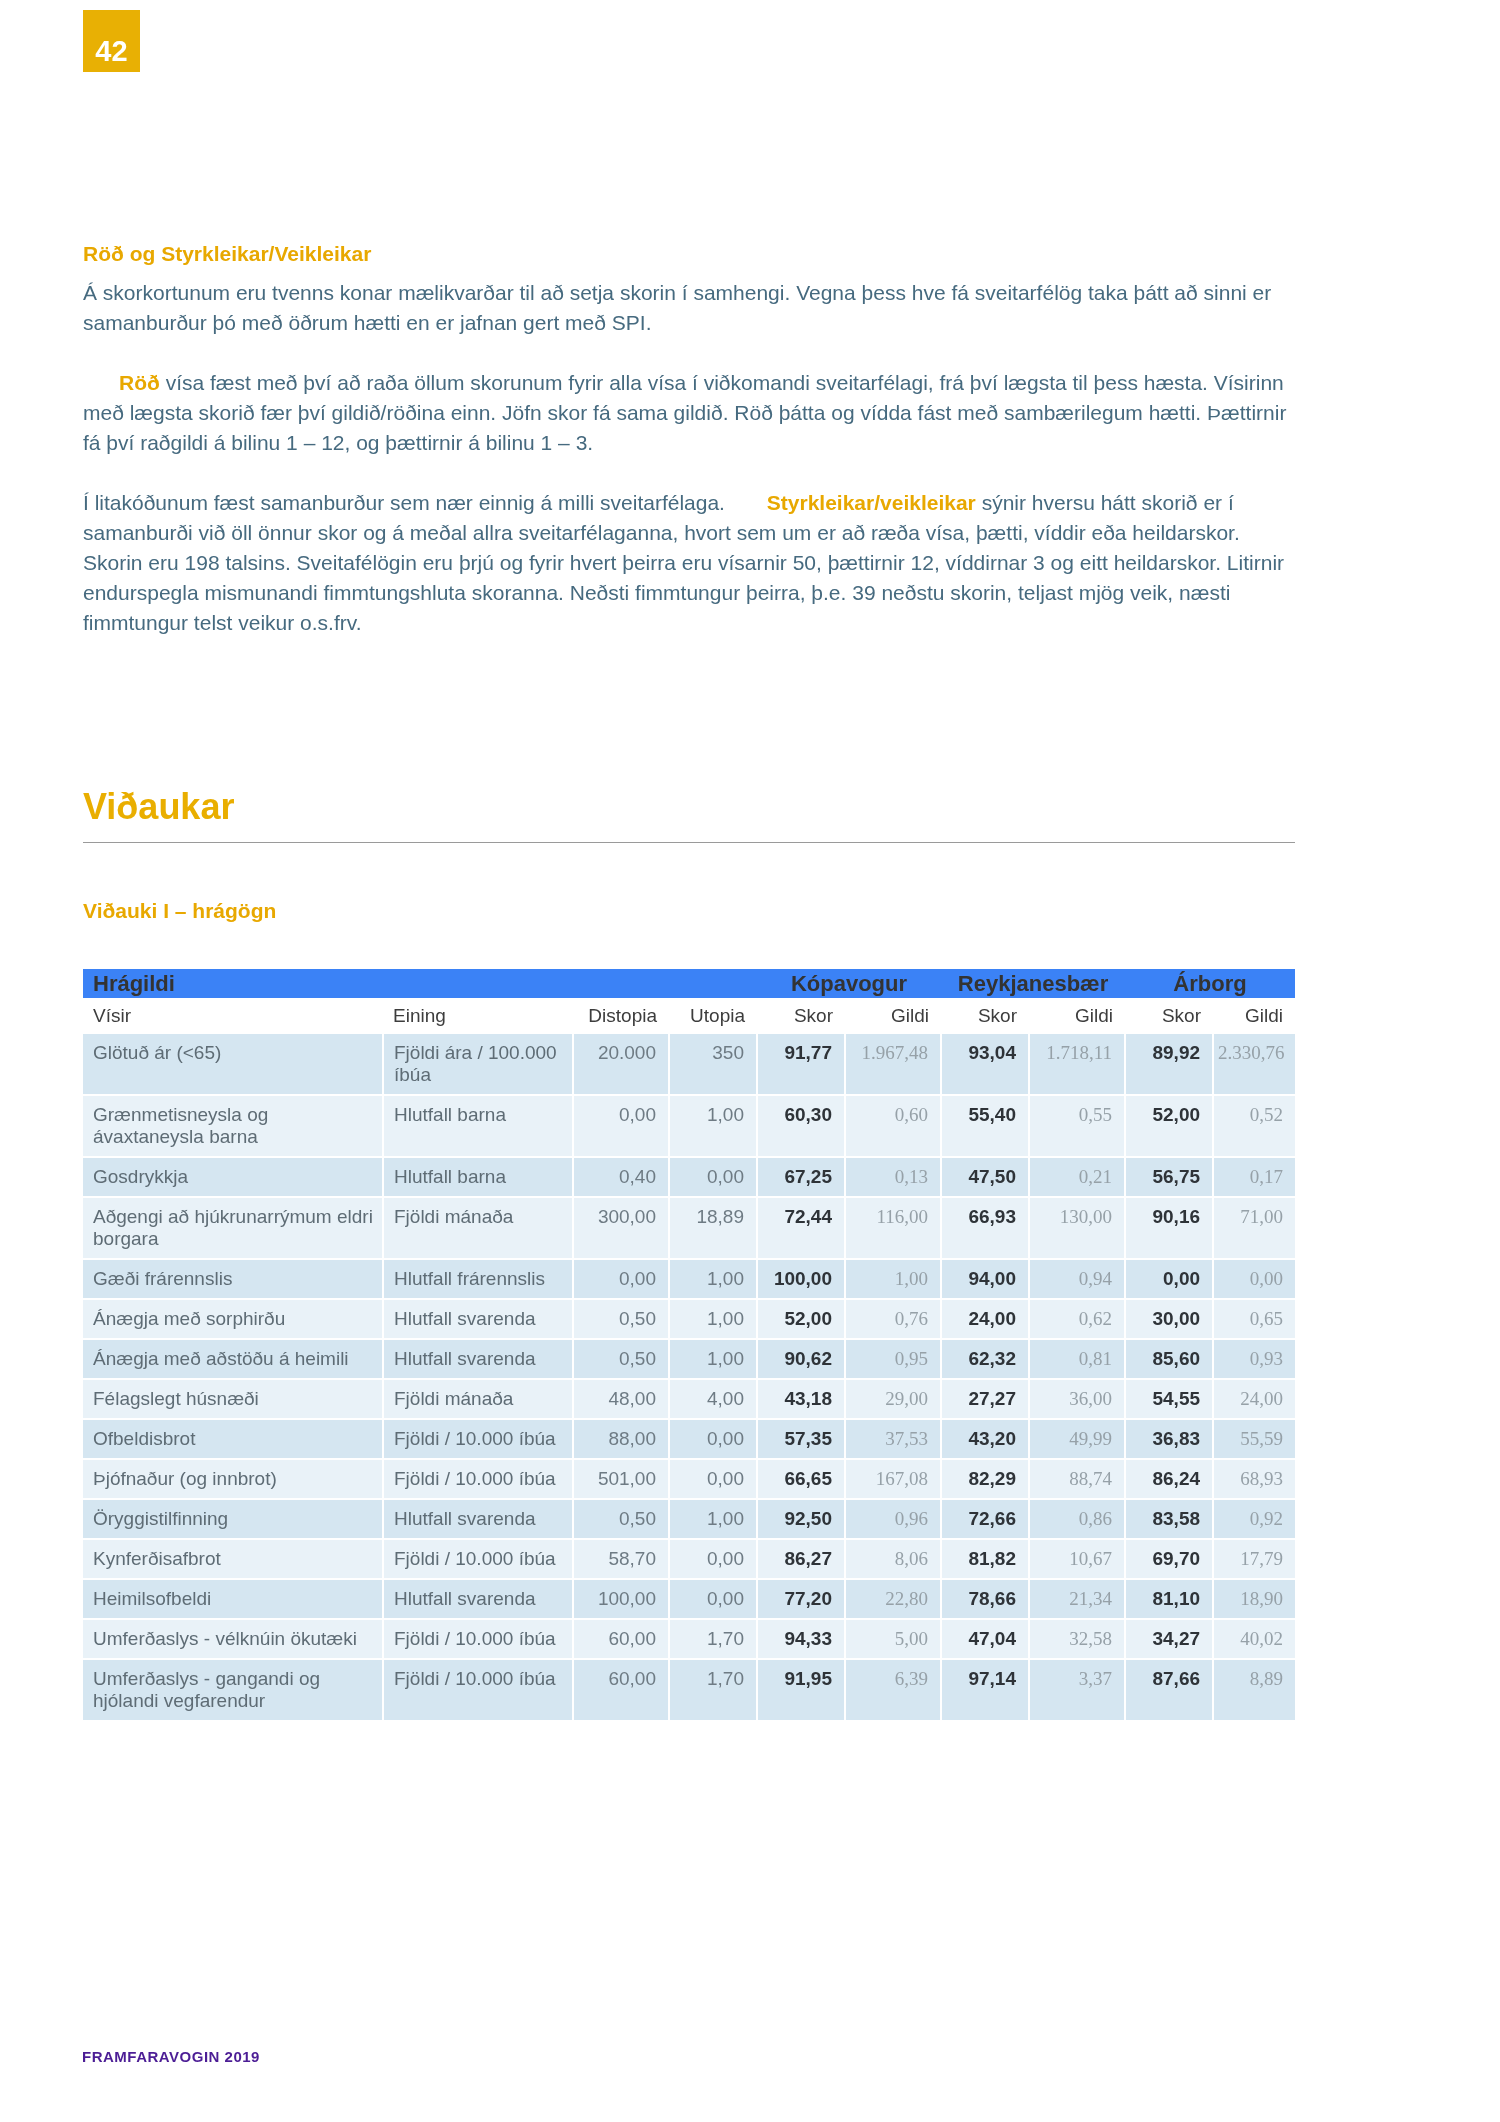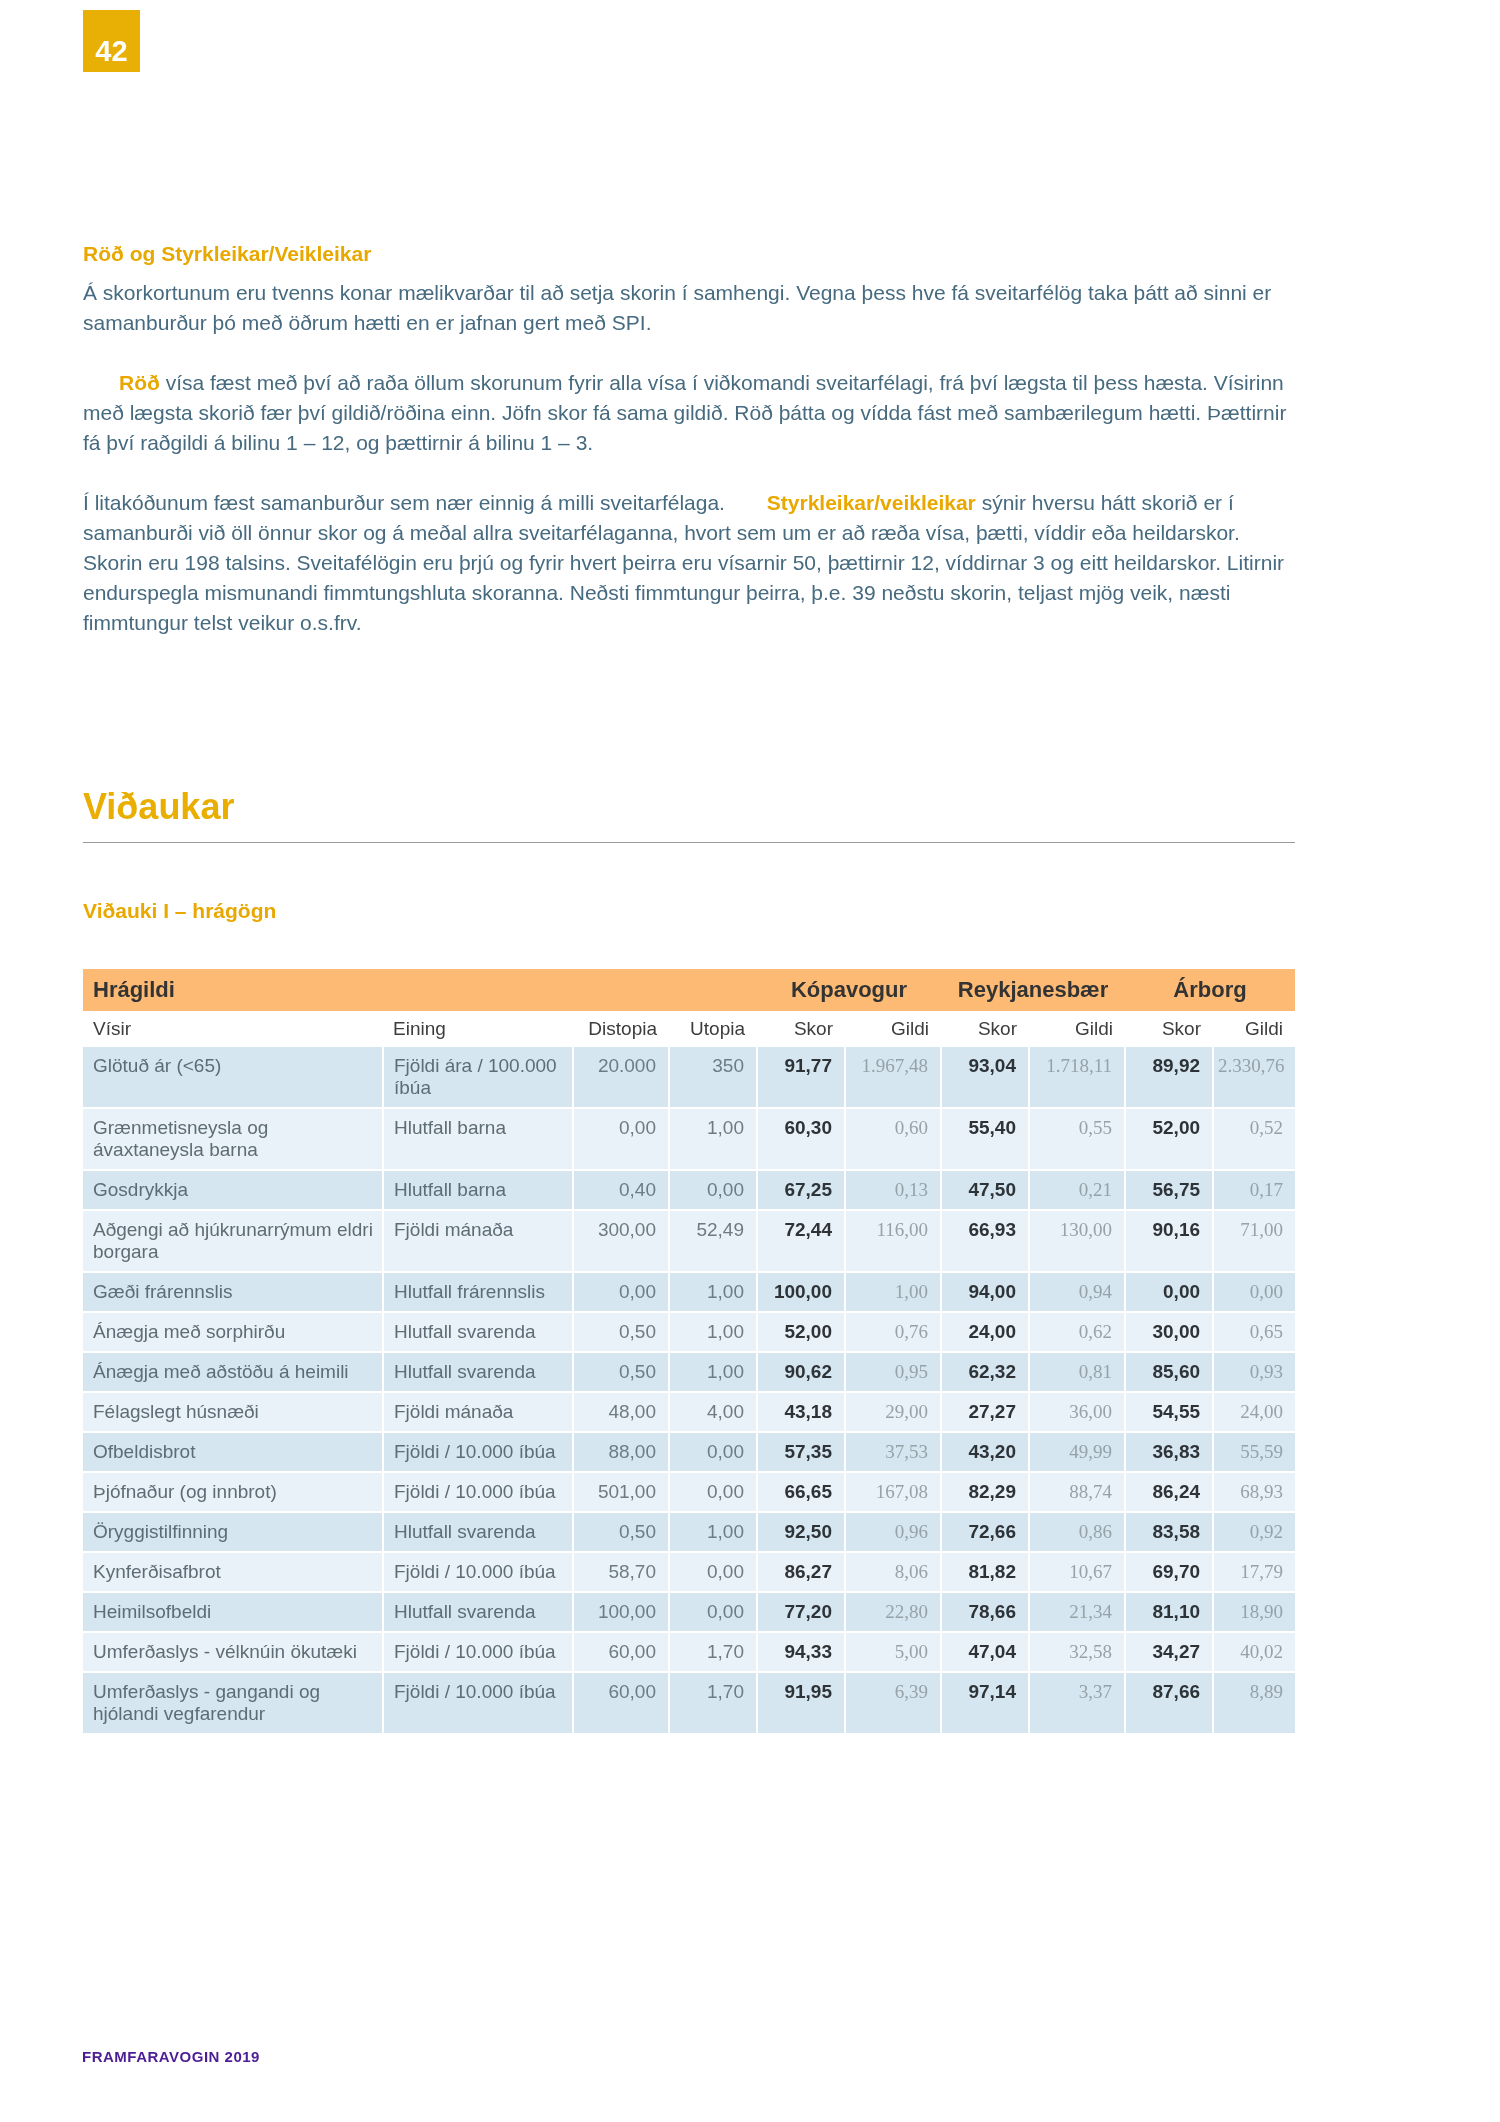--- a/index.html
+++ b/index.html
@@ -82,22 +82,22 @@
 
   
   table.raw-table {
     margin-top: 46px;
     width: 1212px;
     table-layout: fixed;
     border-collapse: collapse;
     font-size: 19px;
   }
   .title-row th {
-    background: #fdba74;
-    height: 42px;
+    background: #3b82f6;
+    height: 29px;
     vertical-align: middle;
     color: #333333;
     font-size: 22px;
     font-weight: bold;
   }
   .title-row .t-title { text-align: left; padding-left: 10px; }
   .title-row .t-group { text-align: center; }
   .cols-row th {
     background: #ffffff;
     height: 36px;
@@ -229,21 +229,21 @@
             <td class="num gildi">0,13</td>
             <td class="num skor">47,50</td>
             <td class="num gildi">0,21</td>
             <td class="num skor">56,75</td>
             <td class="num gildi">0,17</td>
           </tr>
           <tr class="even">
             <td class="col-visir">Aðgengi að hjúkrunarrýmum eldri borgara</td>
             <td class="col-eining">Fjöldi mánaða</td>
             <td class="num dis">300,00</td>
-            <td class="num uto">52,49</td>
+            <td class="num uto">18,89</td>
             <td class="num skor">72,44</td>
             <td class="num gildi">116,00</td>
             <td class="num skor">66,93</td>
             <td class="num gildi">130,00</td>
             <td class="num skor">90,16</td>
             <td class="num gildi">71,00</td>
           </tr>
           <tr class="odd">
             <td class="col-visir">Gæði frárennslis</td>
             <td class="col-eining">Hlutfall frárennslis</td>

